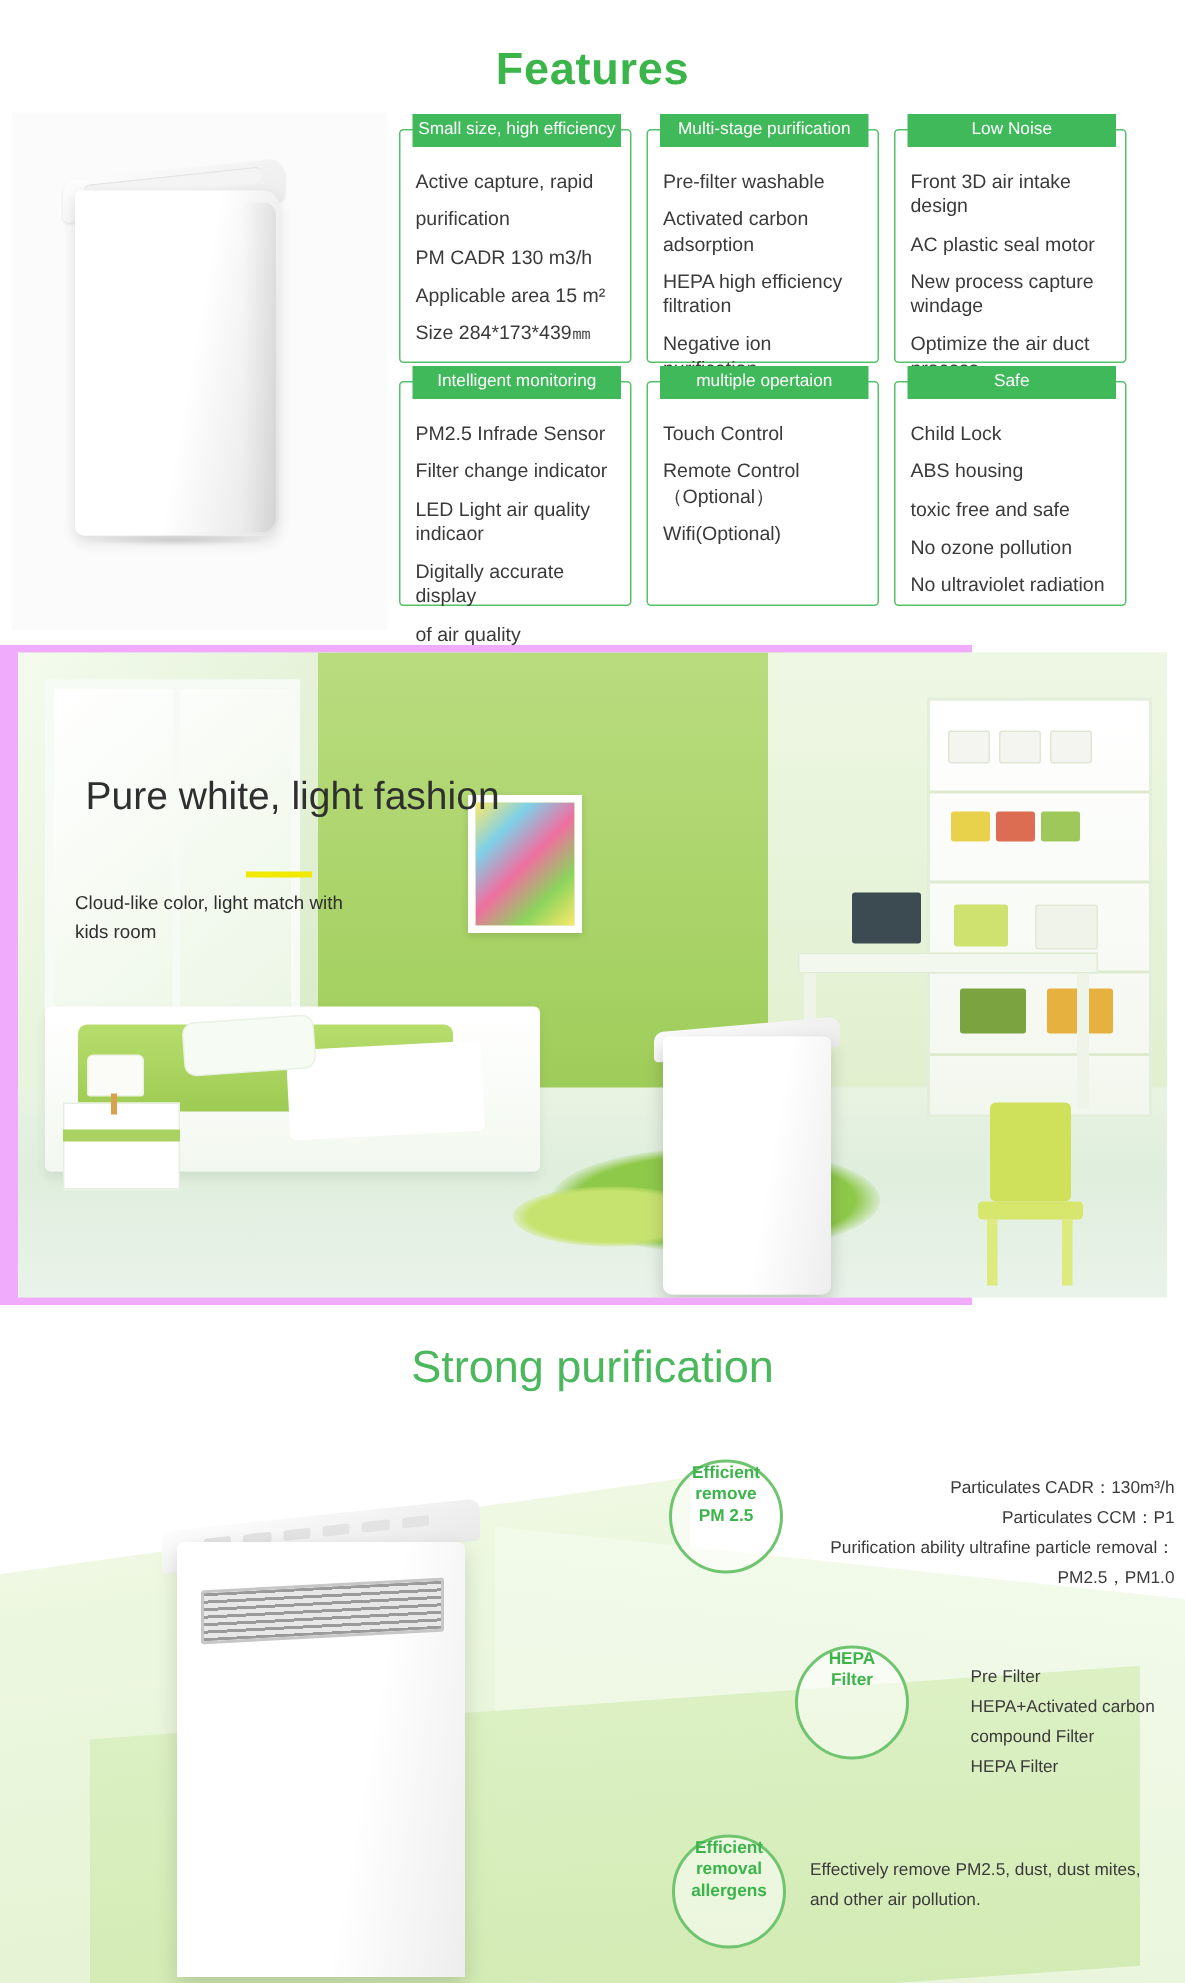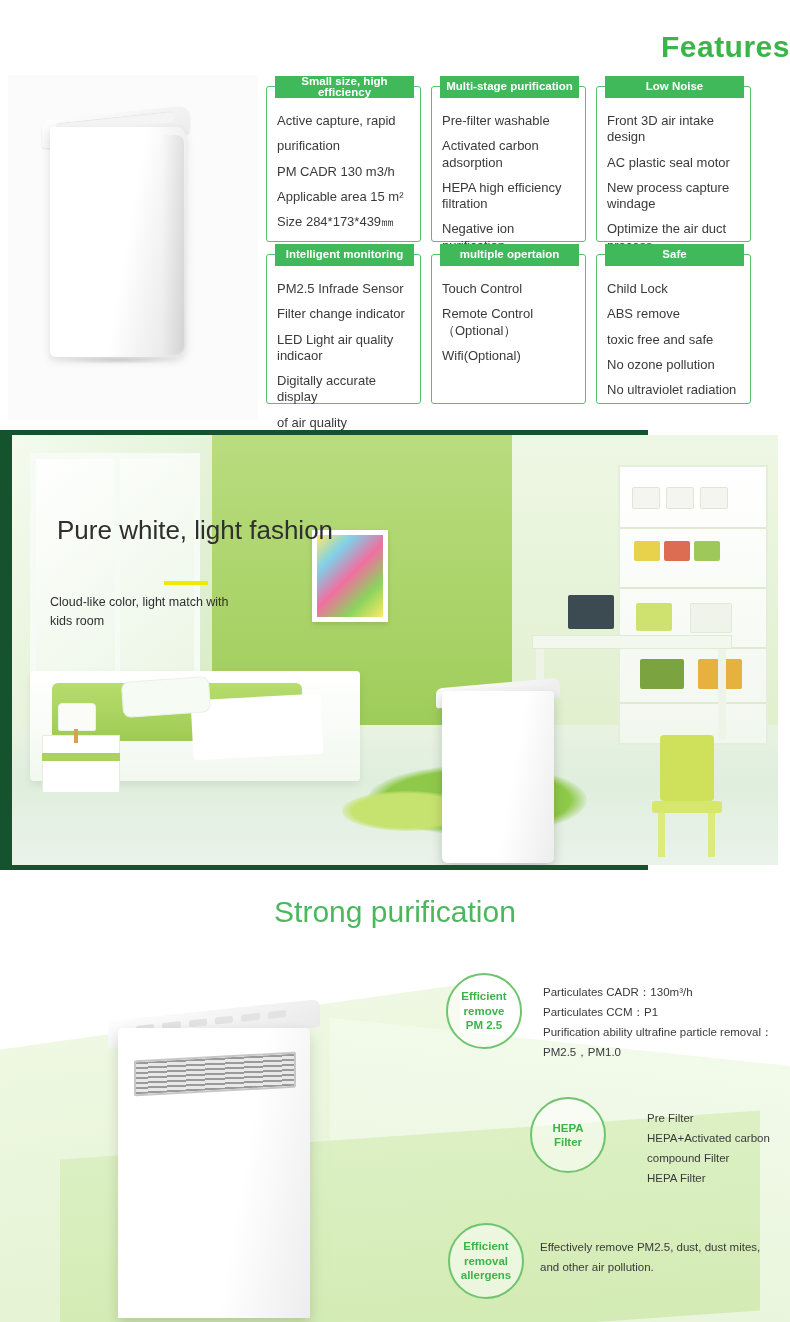--- a/index.html
+++ b/index.html
@@ -21,21 +21,21 @@
     width: 790px;
     height: 430px;
     background: #ffffff;
     box-sizing: border-box;
   }
   .features-title {
     position: absolute;
     left: 0;
     top: 30px;
     width: 790px;
-    text-align: right;
+    text-align: center;
     font-size: 30px;
     font-weight: bold;
     color: #3bb54a;
     letter-spacing: .5px;
   }
   
   .product-photo-1 {
     position: absolute;
     left: 8px;
     top: 75px;
@@ -124,21 +124,21 @@
   .card.r2 { height: 150px; }
   .card-head {
     position: absolute;
     left: 8px;
     top: -11px;
     width: 139px;
     height: 22px;
     background: #3fb95a;
     color: #ffffff;
     font-size: 11.5px;
-    font-weight: bold;
+    font-weight: normal;
     display: flex;
     align-items: center;
     justify-content: center;
     text-align: center;
     line-height: 1;
   }
   .card-body {
     padding: 26px 7px 4px 10px;
   }
   .card-body p {
@@ -146,21 +146,21 @@
     font-size: 13px;
     color: #3a3a3a;
     line-height: 1.25;
   }
 
   
   .scene-section {
     position: relative;
     width: 648px;
     height: 440px;
-    background: #14532d;
+    background: #f0abfc;
   }
   .scene {
     position: absolute;
     left: 12px;
     top: 5px;
     width: 766px;
     height: 430px;
     overflow: hidden;
     background: linear-gradient(180deg,#eaf6df 0%,#dff0cf 35%,#e9f5e2 100%);
   }
@@ -348,34 +348,34 @@
     position:absolute; left:26px; top:68px; width:162px; height:36px;
     background:repeating-linear-gradient(180deg,#9a9a9a 0 2px,#e8e8e8 2px 5px);
     border:2px solid #c7c7c7; box-sizing:border-box; border-radius:2px;
     transform:skewY(-3deg);
   }
 
   .circle-badge{
     position:absolute;
     width:72px; height:72px; border-radius:50%;
     border:2px solid #6fc56f;
-    display:flex; align-items:center; justify-content:center;
+    display:flex; align-items:flex-start; justify-content:center;
     text-align:center;
     color:#3bb54a; font-weight:bold; font-size:11.5px; line-height:1.25;
     background:rgba(255,255,255,.55);
   }
   .badge-1{ left:446px; top:973px; }
   .badge-2{ left:530px; top:1097px; }
   .badge-3{ left:448px; top:1223px; }
 
   .purif-text{
     position:absolute;
     font-size:11.5px; color:#3a3a3a; line-height:1.75;
   }
-  .pt-1{ left:543px; top:982px; width:240px; }
+  .pt-1{ left:543px; top:982px; width:240px;text-align:right; }
   .pt-2{ left:647px; top:1108px; width:170px; }
   .pt-3{ left:540px; top:1237px; width:248px; }
 
   .abs-wrap { position:absolute; left:0; top:0; width:790px; }
 </style>
 </head>
 <body>
 
 <div class="features-section">
 
@@ -446,21 +446,21 @@
           <p>Touch Control</p>
           <p>Remote Control（Optional）</p>
           <p>Wifi(Optional)</p>
         </div>
       </div>
 
       <div class="card r2">
         <div class="card-head">Safe</div>
         <div class="card-body">
           <p>Child Lock</p>
-          <p>ABS remove</p>
+          <p>ABS housing</p>
           <p>toxic free and safe</p>
           <p>No ozone pollution</p>
           <p>No ultraviolet radiation</p>
         </div>
       </div>
 
     </div>
   </div>
 </div>
 

